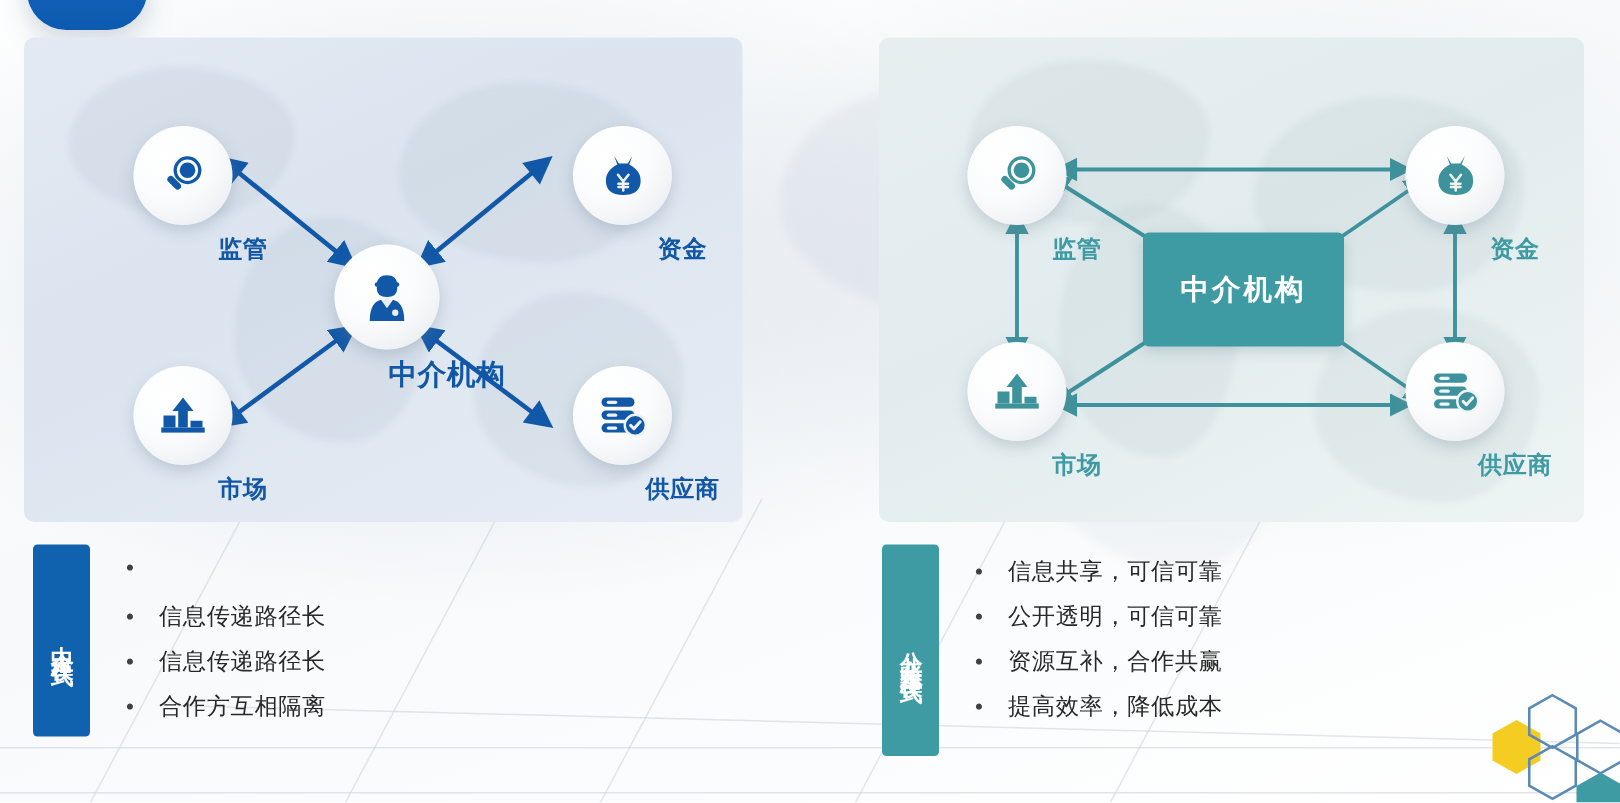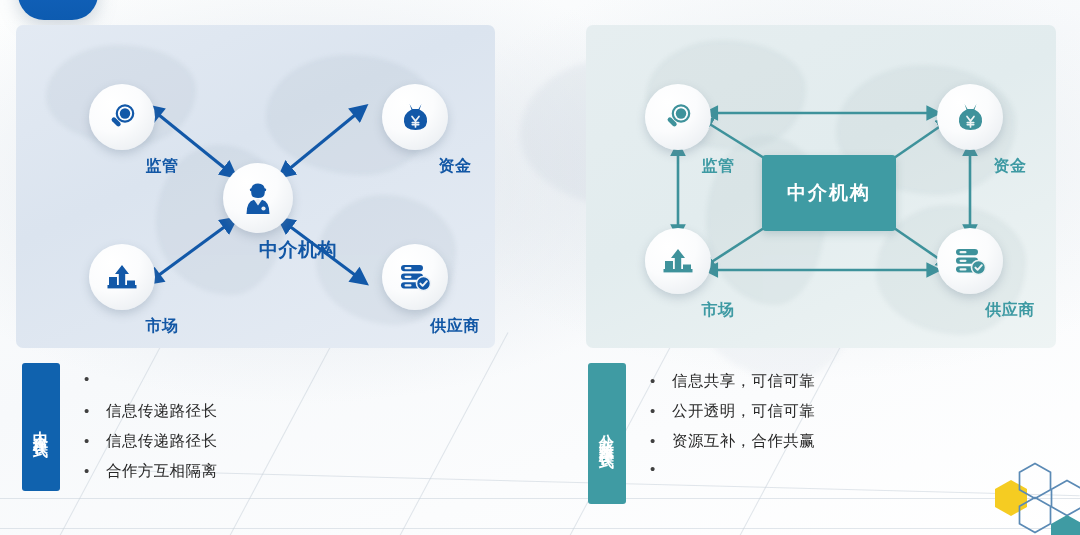--- a/index.html
+++ b/index.html
@@ -372,20 +372,21 @@
     <div class="bullet-row">
       <span class="bullet-dot">•</span>
       <span class="bullet-text">公开透明，可信可靠</span>
     </div>
     <div class="bullet-row">
       <span class="bullet-dot">•</span>
       <span class="bullet-text">资源互补，合作共赢</span>
     </div>
     <div class="bullet-row">
       <span class="bullet-dot">•</span>
+      <span class="bullet-text">提高效率，降低成本</span>
     </div>
   </div>
 
   <div class="hexes">
     <div class="hex" style="left:6px;top:20px;">
       <svg width="34" height="38" viewBox="0 0 34 38">
           <polygon points="17,1 33,10 33,28 17,37 1,28 1,10" fill="#f5cc22"></polygon>
         </svg>
     </div>
     <div class="hex" style="left:30px;top:3px;">

